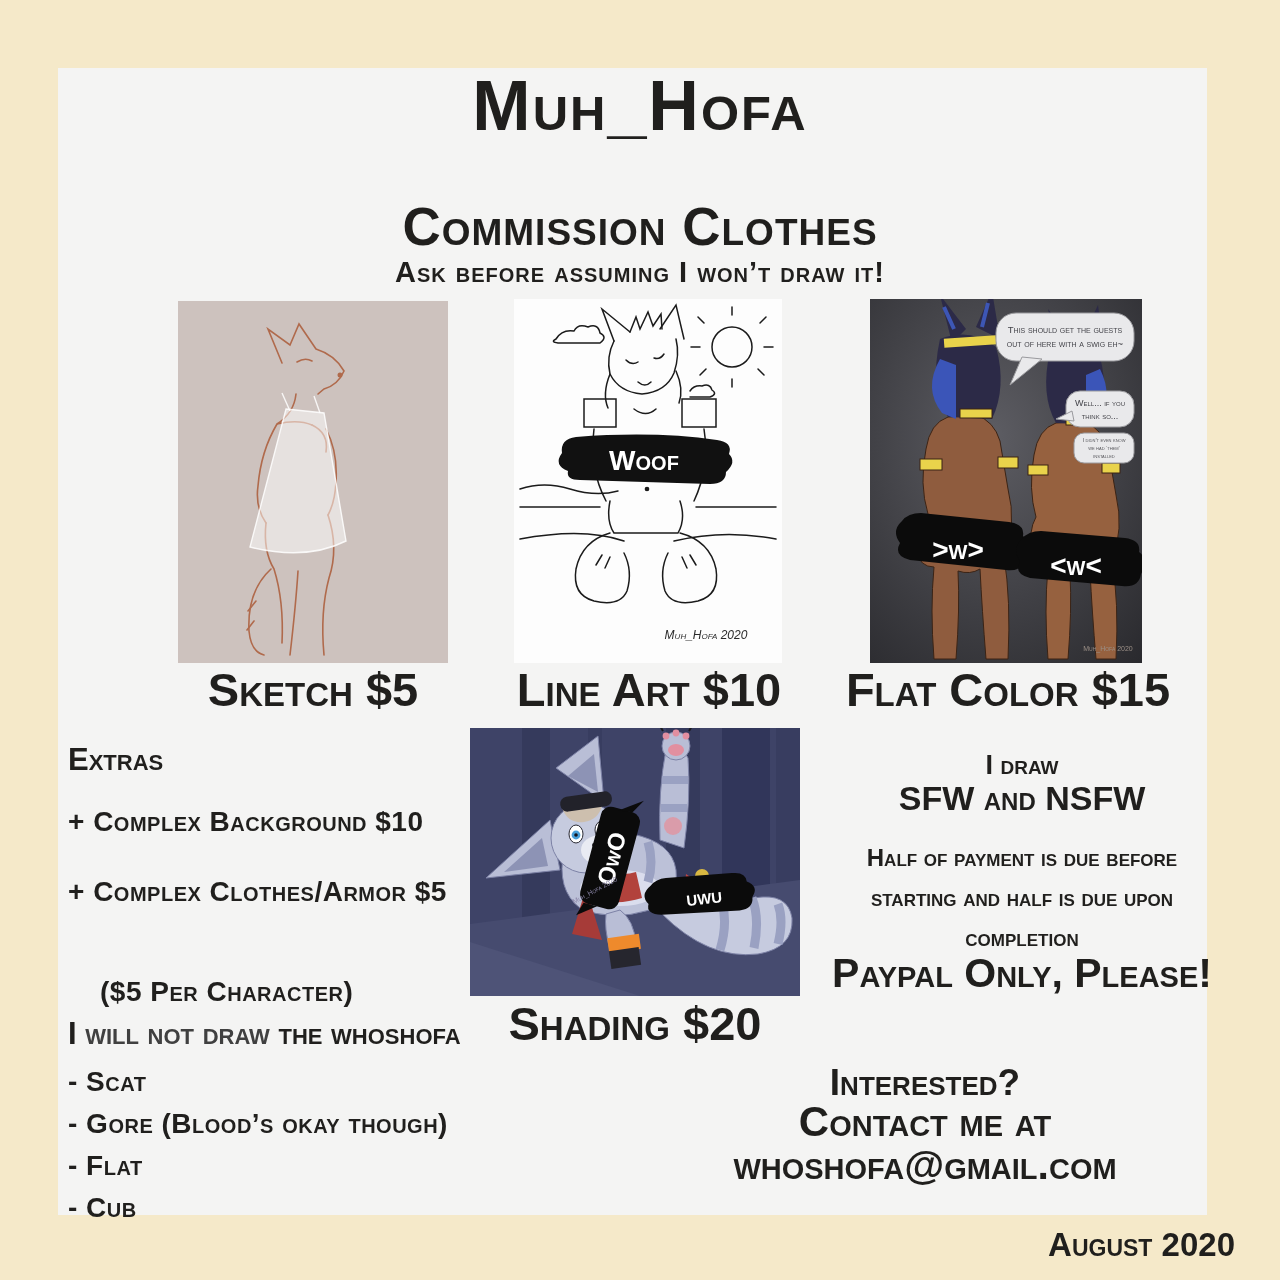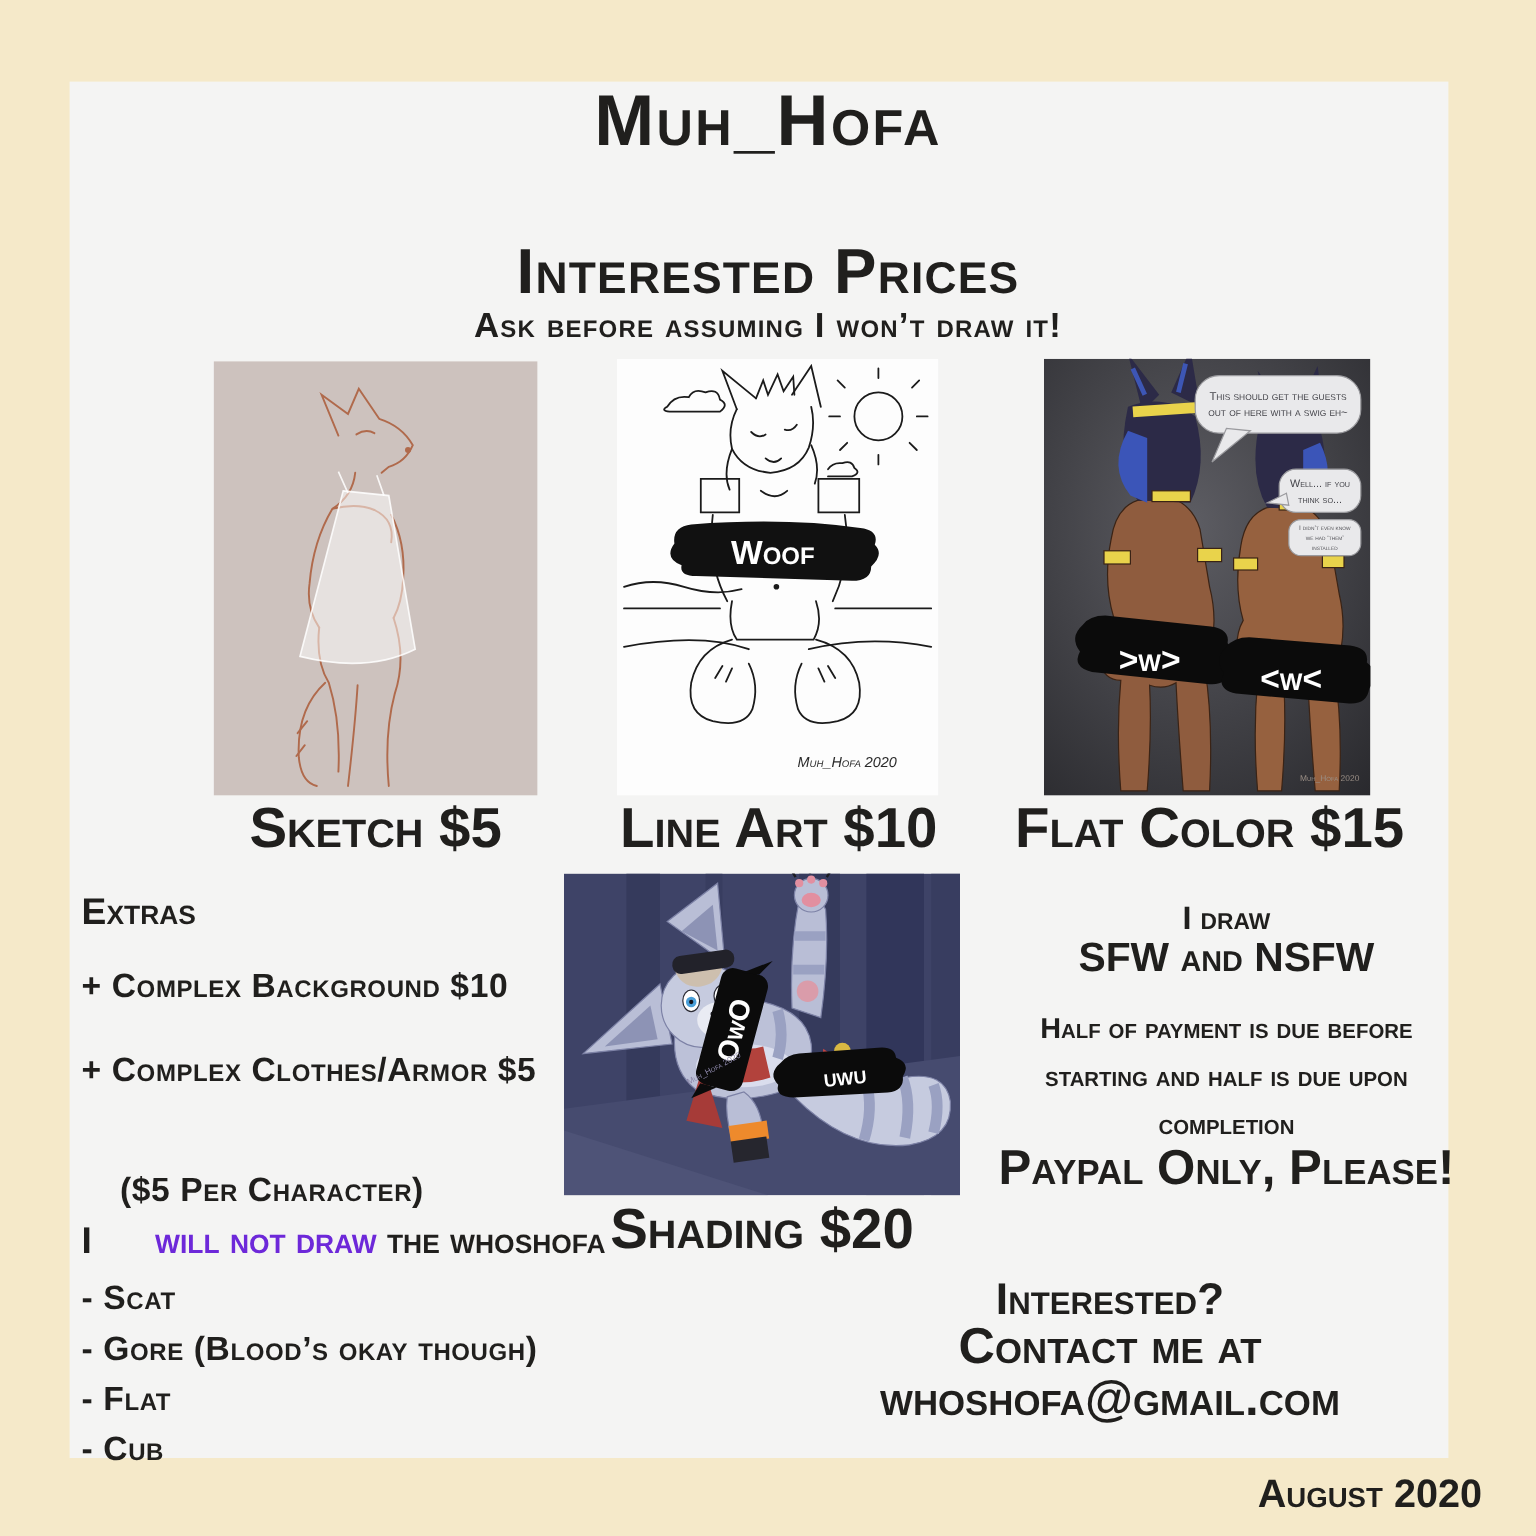--- a/index.html
+++ b/index.html
@@ -2,42 +2,42 @@
 <html><head>
 <meta charset="utf-8">
 <style>
   html,body{margin:0;padding:0;background:#f5e9c9;}
   .poster{position:relative;width:1280px;height:1280px;background:#f5e9c9;overflow:hidden;
           font-family:"Liberation Sans",sans-serif;color:#201f1d;font-variant:small-caps;}
   .panel{position:absolute;left:58px;top:68px;width:1149px;height:1147px;background:#f4f4f3;}
   .abs{position:absolute;}
   .ctr{left:0;width:1280px;text-align:center;}
   .b{font-weight:700;}
-  .title{top:66px;font-size:60px;letter-spacing:2px;}
+  .title{top:66px;font-size:70px;letter-spacing:2px;}
   .heading{top:196px;font-size:53px;letter-spacing:1px;}
   .tagline{top:256px;font-size:29px;letter-spacing:1px;}
   .tierlabel{font-size:47px;font-weight:700;text-align:center;white-space:nowrap;}
   .art{position:absolute;display:block;}
   .colL{left:68px;white-space:nowrap;}
   .h2{font-size:31px;font-weight:700;}
   .item{font-size:28px;font-weight:700;letter-spacing:.5px;}
-  .orange{color:#6d28d9;margin-left:44px;}
+  .orange{color:#404040;}
   .infoline{left:832px;width:380px;text-align:center;white-space:nowrap;}
   .contact{left:665px;width:520px;text-align:center;white-space:nowrap;}
   .date{right:45px;top:1226px;font-size:33px;font-weight:700;}
   svg text{font-family:"Liberation Sans",sans-serif;}
 </style>
 </head>
 <body>
 
 <div class="poster">
   <div class="panel"></div>
 
   <div class="abs ctr title b">Muh_Hofa</div>
-  <div class="abs ctr heading b">Interested Prices</div>
+  <div class="abs ctr heading b">Commission Clothes</div>
   <div class="abs ctr tagline b">Ask before assuming I won’t draw it!</div>
 
   <svg class="art" style="left:178px;top:301px;" width="270" height="362" viewBox="0 0 270 362">
     <rect width="270" height="362" fill="#cdc2be"></rect>
     <g stroke="#b06a4c" stroke-width="1.6" fill="none" stroke-linecap="round">
       <path d="M104,62 L90,28 L112,44 L121,23 L138,48 Q157,54 166,70 Q160,84 146,88 L140,93"></path>
       <path d="M119,61 q8,-5 15,-1"></path>
       <circle cx="162" cy="74" r="2.5" fill="#b06a4c" stroke="none"></circle>
       <path d="M118,93 Q116,112 99,123 Q120,118 134,124"></path>
       <path d="M134,124 Q151,132 148,151"></path>

